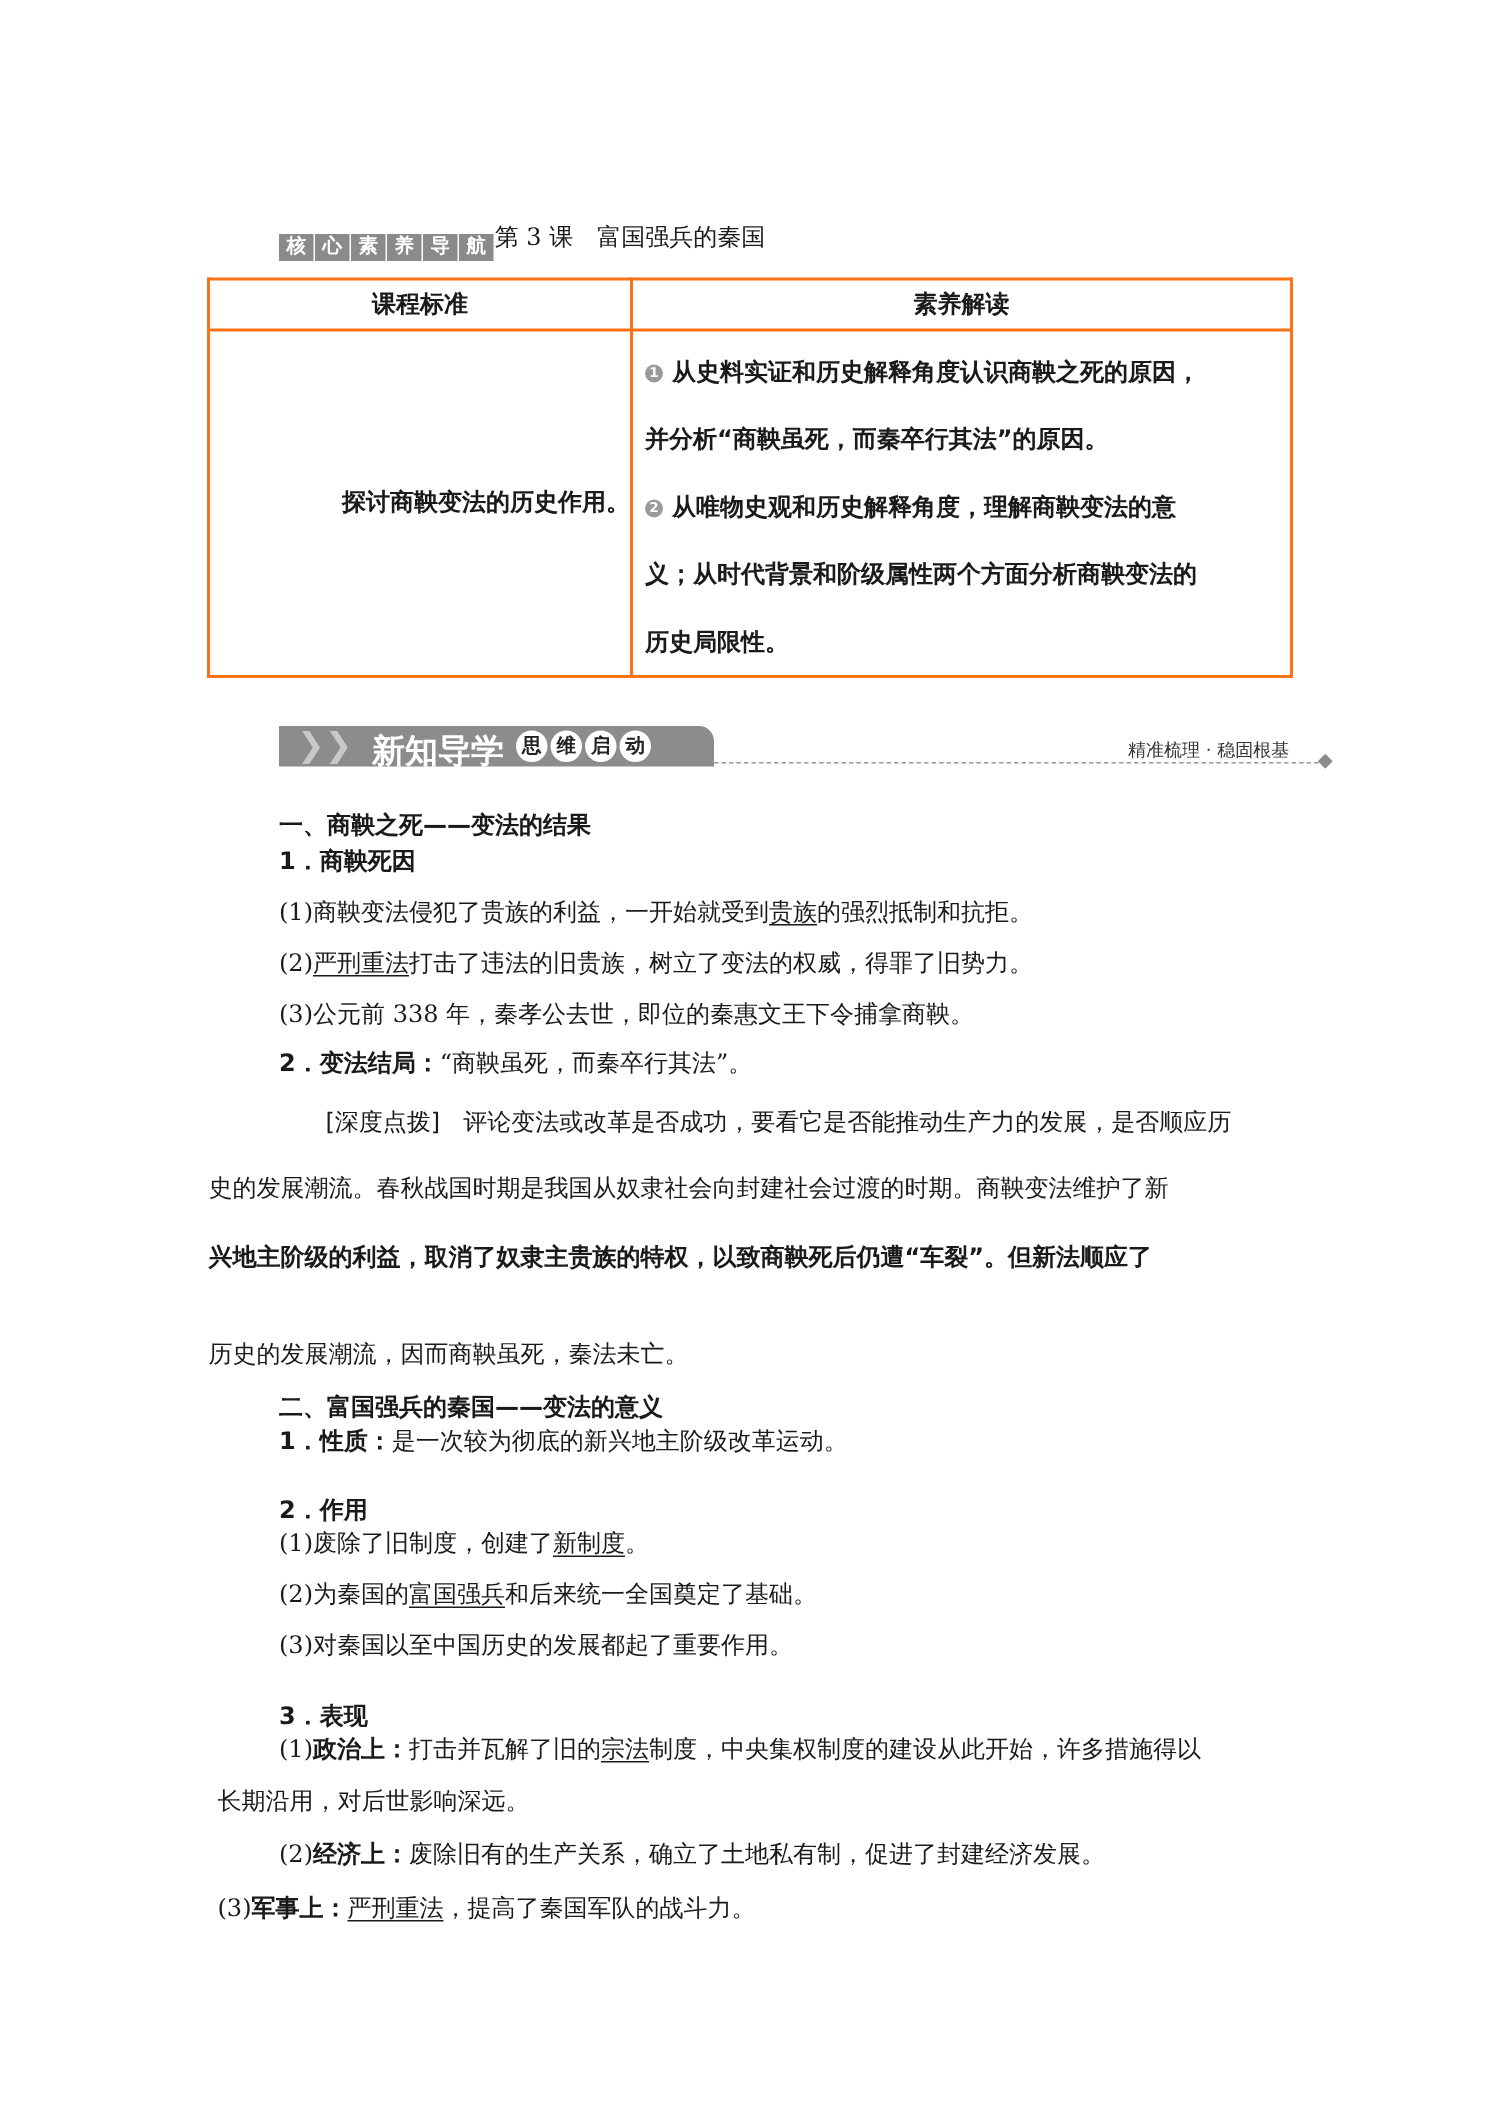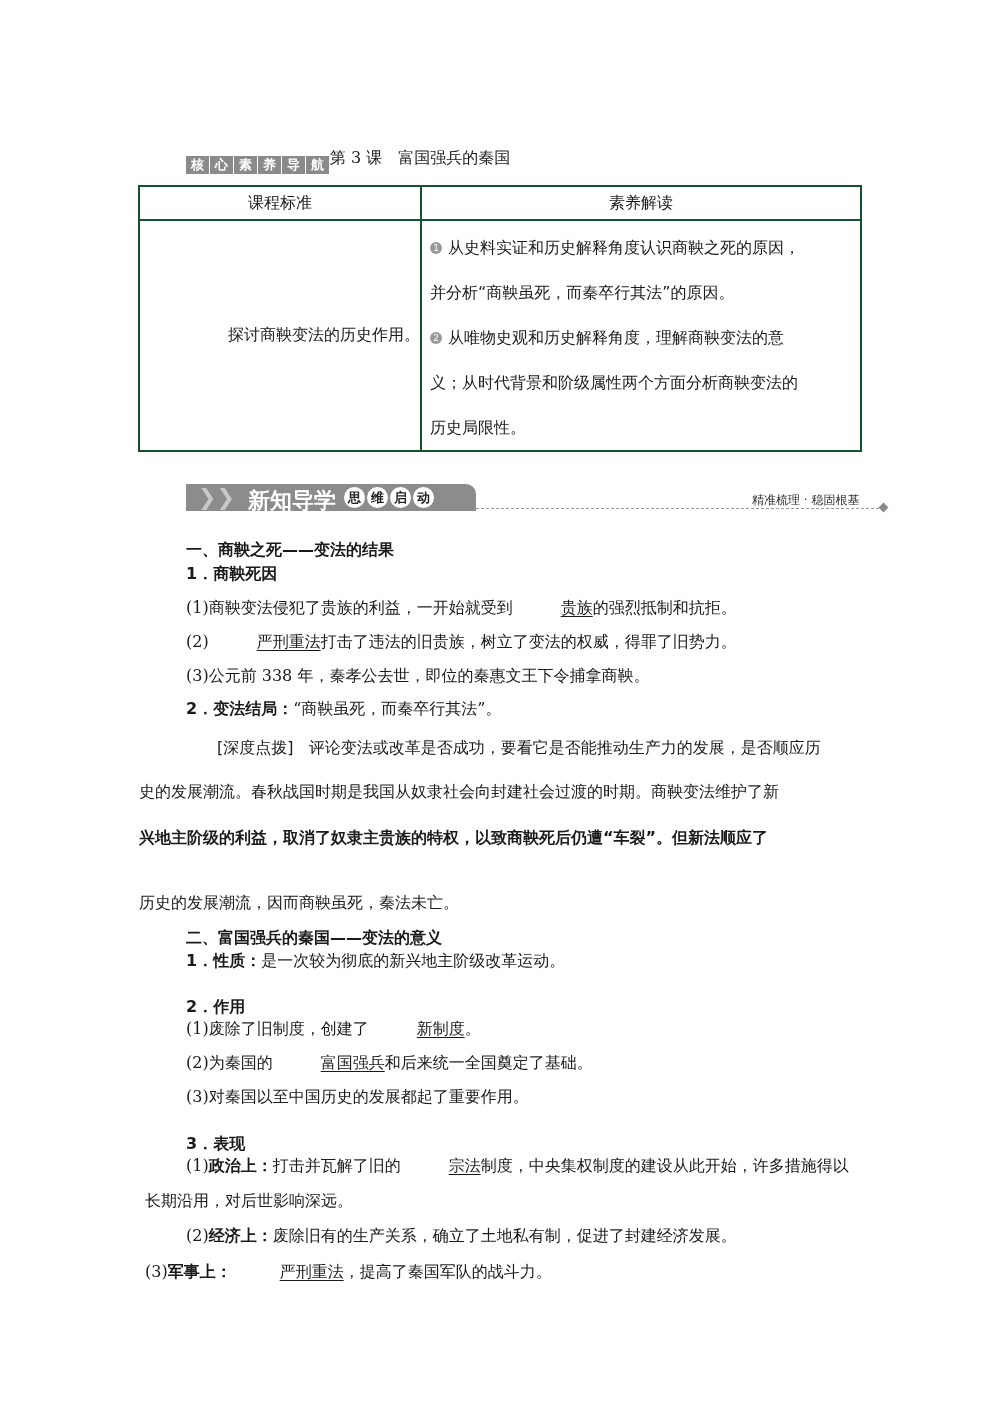--- a/index.html
+++ b/index.html
@@ -5,42 +5,42 @@
   html, body { margin: 0; padding: 0; background: #ffffff; }
   body { width: 1000px; height: 1414px; position: relative; overflow: hidden;
          font-family: "DejaVu Serif", "Liberation Serif", serif; color: #1a1a1a; }
   .abs { position: absolute; }
   .lesson-title { top: 120px; left: 0; width: 840px; text-align: center; font-size: 16px; margin-top: 28px; }
   .badge-row { top: 156px; left: 186px; display: flex; gap: 1px; }
   .badge-row span { display: inline-block; width: 23px; height: 18px; background: #8a8a8a; color: #fff;
          font-family: "DejaVu Sans", sans-serif; font-weight: bold; font-size: 13px; line-height: 18px; text-align: center; }
   table.std { position: absolute; top: 185px; left: 138px; width: 724px; border-collapse: collapse;
          font-family: "DejaVu Sans", sans-serif; font-size: 16px; }
-  table.std td, table.std th { border: 2px solid #14532d; padding: 0; font-weight: normal; }
+  table.std td, table.std th { border: 2px solid #f97316; padding: 0; font-weight: bold; }
   table.std th { height: 32px; text-align: center; }
   table.std th.c1 { width: 280px; }
   td.left { text-align: right; vertical-align: middle; height: 226px; }
   td.right { vertical-align: top; padding: 4px 8px 0 8px !important; line-height: 45px; }
   .circ { display: inline-block; width: 12px; height: 12px; border-radius: 50%; background: #9a9a9a; color: #fff;
          font-size: 9px; line-height: 12px; text-align: center; vertical-align: 2px; margin-right: 6px; }
   .banner { top: 484px; left: 186px; width: 290px; height: 27px; background: #8c8c8c;
          border-radius: 0 10px 0 0; }
   .banner .chev { position: absolute; left: 12px; top: 1px; color: #c8c8c8; font-size: 22px; font-family: "DejaVu Sans", sans-serif; }
   .banner .t1 { position: absolute; left: 62px; top: 2px; color: #fff; font-family: "DejaVu Sans", sans-serif; font-weight: bold; font-size: 22px; }
   .banner .dot { position: absolute; left: 145px; top: 2px; color: #fff; font-size: 16px; }
   .banner .chips { position: absolute; left: 158px; top: 3px; display: flex; gap: 2px; }
   .banner .chips span { width: 21px; height: 21px; border-radius: 50%; background: #fff; color: #222; font-family: "DejaVu Sans", sans-serif;
          font-weight: bold; font-size: 13px; line-height: 21px; text-align: center; display: inline-block; }
   .dash-line { top: 508px; left: 476px; width: 408px; border-top: 1px dashed #9a9a9a; }
   .diamond { top: 504px; left: 880px; width: 7px; height: 7px; background: #8a8a8a; transform: rotate(45deg); }
   .banner-right { top: 492px; left: 752px; font-family: "DejaVu Sans", sans-serif; font-size: 12px; color: #333; text-align: center; }
   .line { position: absolute; font-size: 16px; white-space: nowrap; }
   .sans { font-family: "DejaVu Sans", sans-serif; }
   .bold { font-weight: bold; margin-top: 12px; }
-  u { text-decoration: underline; text-underline-offset: 3px; margin-left: 48px; }
+  u { text-decoration: underline; text-underline-offset: 3px; }
 </style>
 </head>
 <body>
 
 <div class="abs lesson-title">第 3 课　富国强兵的秦国</div>
 
 <div class="abs badge-row">
   <span>核</span>
   <span>心</span>
   <span>素</span>

